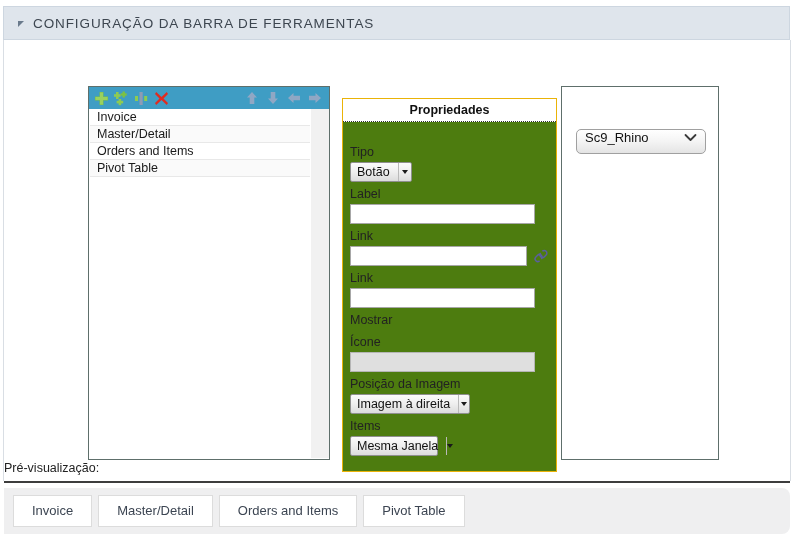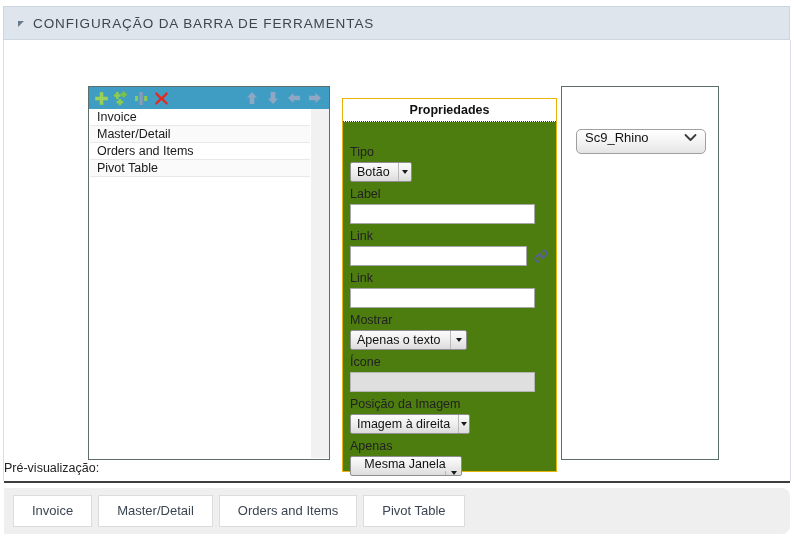--- a/index.html
+++ b/index.html
@@ -444,43 +444,37 @@
             </svg>
           </span>
         </div>
 
         <div class="fld-gap"></div>
         <div class="fld-label">Link</div>
         <input class="txt" style="width: 185px;" type="text" value="">
 
         <div class="fld-gap"></div>
         <div class="fld-label">Mostrar</div>
-        <div class="sel" style="width:117px;">
-          <span class="sel-txt">Apenas o texto</span>
-          <span class="sel-arrow">
-              <i></i>
-            </span>
-        </div>
 
         <div class="fld-gap"></div>
         <div class="fld-label">Ícone</div>
         <input class="txt disabled" style="width: 185px;" type="text" disabled="" value="">
 
         <div class="fld-gap"></div>
         <div class="fld-label">Posição da Imagem</div>
         <div class="sel" style="width:120px;text-align:center;">
           <span class="sel-txt">Imagem à direita</span>
           <span class="sel-arrow">
               <i></i>
             </span>
         </div>
 
         <div class="fld-gap"></div>
-        <div class="fld-label">Apenas</div>
-        <div class="sel" style="width:112px;flex-direction:column;">
+        <div class="fld-label">Items</div>
+        <div class="sel" style="width:88px;">
           <span class="sel-txt">Mesma Janela</span>
           <span class="sel-arrow">
               <i></i>
             </span>
         </div>
 
       </div>
     </div>
 
     <div id="theme-panel">

